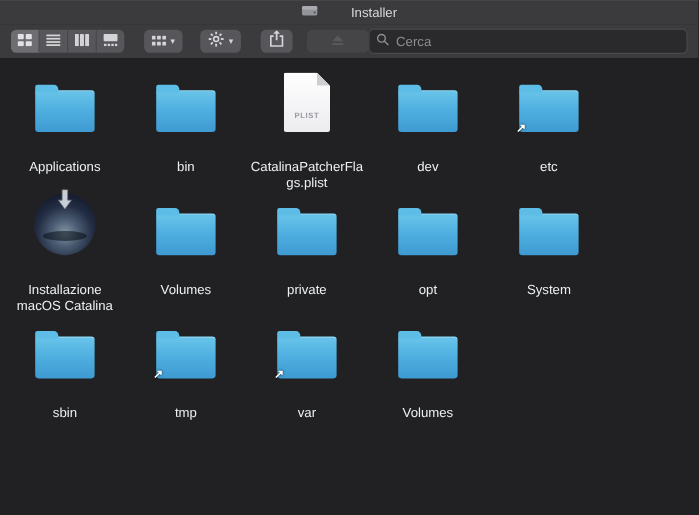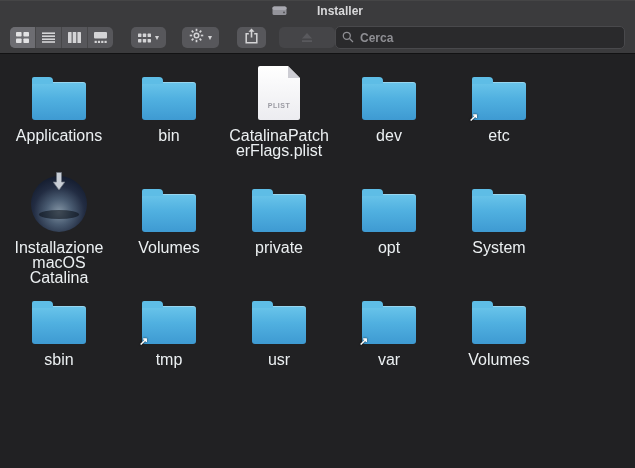--- a/index.html
+++ b/index.html
@@ -1,44 +1,44 @@
 <!DOCTYPE html>
 <html><head>
 <meta charset="utf-8">
 <style>
   html,body{margin:0;padding:0;}
   body{width:635px;height:468px;overflow:hidden;background:#212123;font-family:"Liberation Sans",sans-serif;}
   .window{width:635px;height:468px;display:flex;flex-direction:column;background:#212123;}
 
   
   .titlebar{height:22px;background:#3b3b3d;display:flex;align-items:center;justify-content:center;gap:5px;flex:0 0 auto;box-shadow:inset 0 1px 0 rgba(255,255,255,.05);}
-  .title{font-size:12px;font-weight:bold;color:#d8d8da;margin-left:25px;}
+  .title{font-size:12px;font-weight:normal;color:#d8d8da;margin-left:25px;}
 
   
   .toolbar{height:31px;background:#3b3b3d;border-bottom:1px solid #121213;display:flex;align-items:center;padding:0 10px;flex:0 0 auto;}
   .segmented{display:flex;height:21px;background:#57575b;border-radius:5px;overflow:hidden;flex:0 0 auto;}
   .segment{width:25px;display:flex;align-items:center;justify-content:center;border-right:1px solid #474749;}
   .segment:last-child{border-right:none;}
   .segment.selected{background:#6d6d72;}
   .tb-btn{height:21px;background:#57575b;border-radius:5px;display:flex;align-items:center;justify-content:center;padding:0 7px;gap:4px;flex:0 0 auto;}
   .chevron{font-size:8px;color:#d4d4d6;line-height:1;}
   .grp{margin-left:18px;}
   .gear{margin-left:16px;}
   .shr{margin-left:18px;}
   .dark-btn{margin-left:13px;background:#454548;width:42px;}
   .search{margin-left:auto;width:288px;height:21px;background:#2a2a2c;border:1px solid #49494c;border-radius:5px;display:flex;align-items:center;padding:0 6px;gap:4px;}
-  .search input{flex:1;min-width:0;background:transparent;border:none;outline:none;font-size:12px;color:#e0e0e2;font-family:"Liberation Sans",sans-serif;font-weight:bold;}
+  .search input{flex:1;min-width:0;background:transparent;border:none;outline:none;font-size:12px;color:#e0e0e2;font-family:"Liberation Sans",sans-serif;}
   .search input::placeholder{color:#8e8e93;}
 
   
   .content{flex:1;padding:8px 0 0 4px;}
   .grid{display:grid;grid-template-columns:repeat(5,110px);grid-auto-rows:112px;}
   .item{display:flex;flex-direction:column;align-items:center;}
   .icon-wrap{height:58px;width:100%;display:flex;align-items:flex-end;justify-content:center;position:relative;}
-  .label{margin-top:8px;font-size:16px;line-height:15px;color:#ecf0f2;text-align:center;max-width:104px;overflow-wrap:anywhere;}
+  .label{margin-top:24px;font-size:12px;line-height:15px;color:#ecf0f2;text-align:center;max-width:104px;overflow-wrap:anywhere;}
 
   
   .folder{position:relative;width:54px;height:38px;border-radius:3px;background:linear-gradient(180deg,#6ac5ea 0%,#50b0e0 45%,#3e9ad2 100%);box-shadow:inset 0 1px 0 rgba(255,255,255,.3);}
   .folder::before{content:'';position:absolute;top:-5px;left:0;width:21px;height:7px;border-radius:2px 4px 0 0;background:#5ebde6;}
 
   
   .alias{position:absolute;left:calc(50% - 30px);bottom:-3px;color:#ffffff;font-size:11px;line-height:1;font-weight:bold;text-shadow:0 0 2px rgba(0,0,0,.9);}
 
   
   .plist{position:relative;width:42px;height:54px;border-radius:2px;background:linear-gradient(180deg,#ffffff 0%,#ececf0 100%);clip-path:polygon(0 0,calc(100% - 12px) 0,100% 12px,100% 100%,0 100%);display:flex;align-items:flex-end;justify-content:center;}
@@ -255,26 +255,20 @@
       </div>
 
       <div class="item">
         <div class="icon-wrap">
           <div class="folder"></div>
           <span class="alias">↗</span>
         </div>
         <div class="label">tmp</div>
       </div>
 
-      <div class="item">
-        <div class="icon-wrap">
-            <div class="folder"></div>
-          </div>
-        <div class="label">usr</div>
-      </div>
 
       <div class="item">
         <div class="icon-wrap">
           <div class="folder"></div>
           <span class="alias">↗</span>
         </div>
         <div class="label">var</div>
       </div>
 
       <div class="item">

